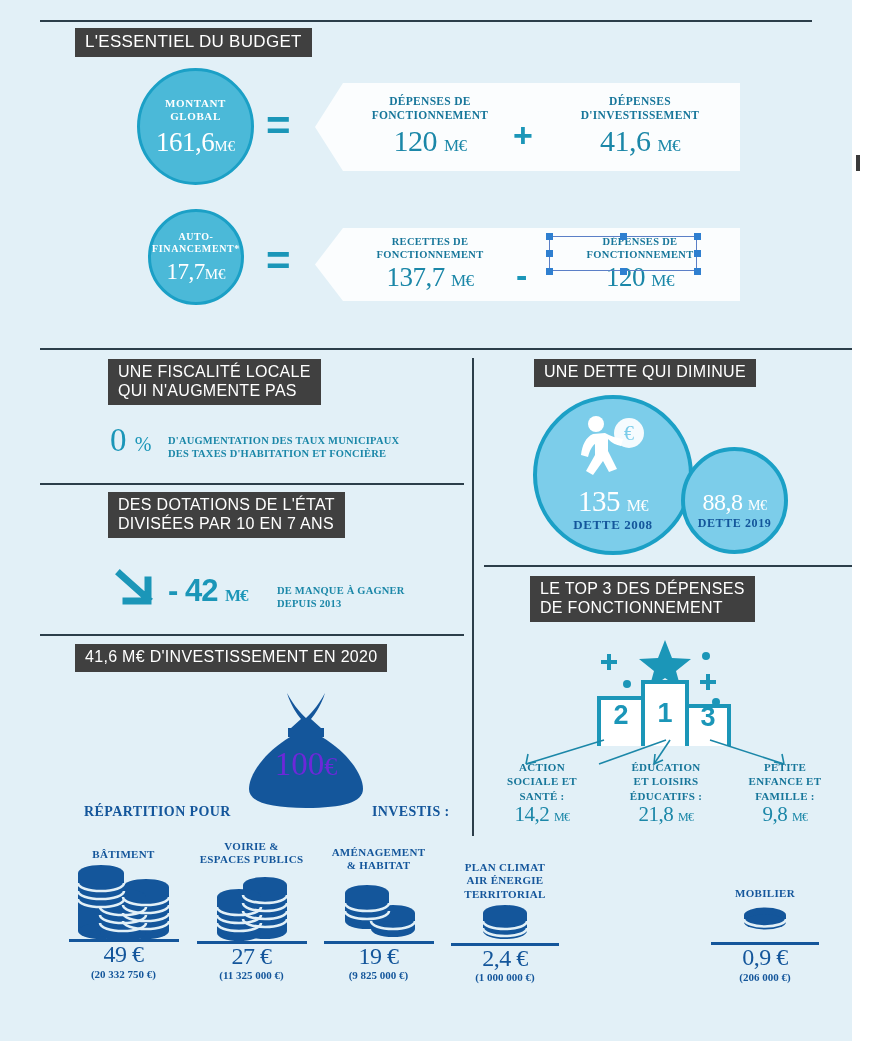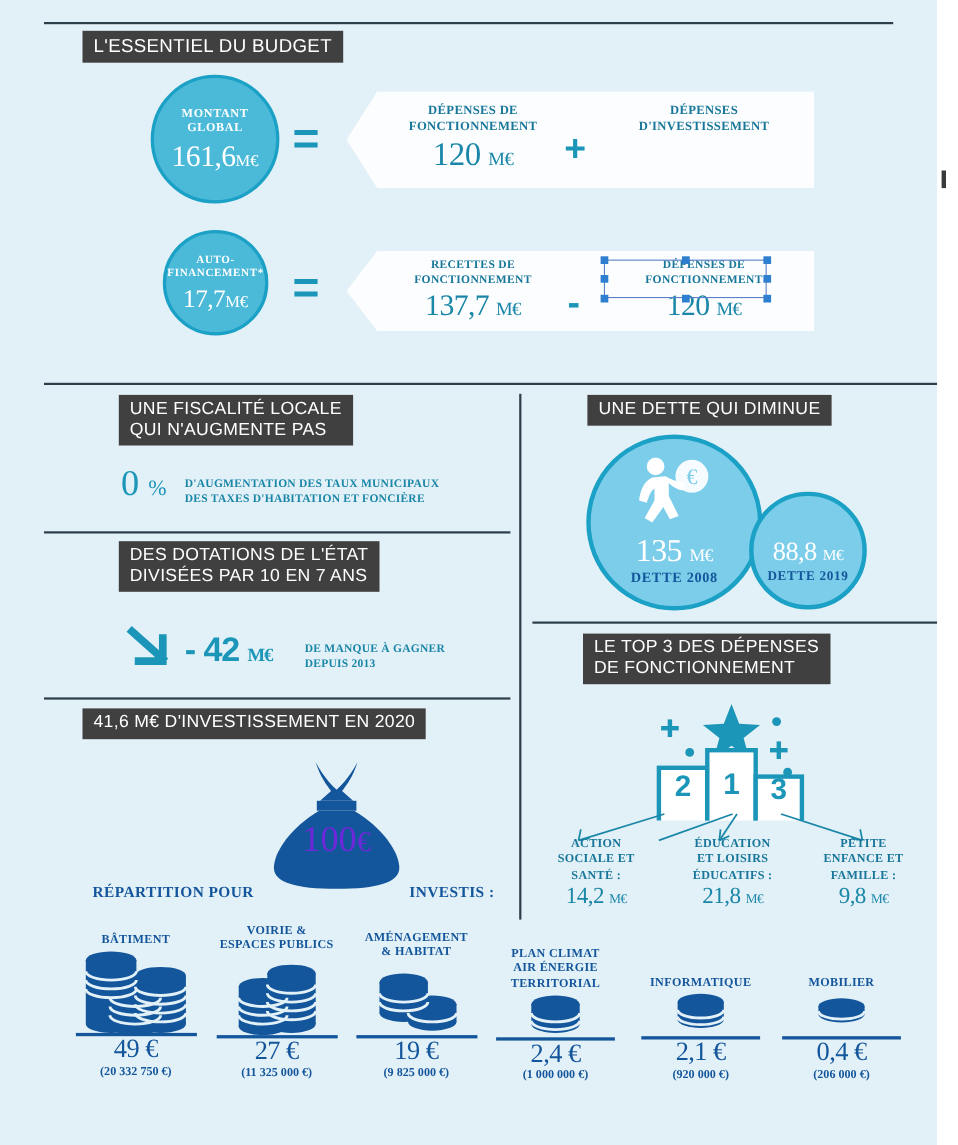--- a/index.html
+++ b/index.html
@@ -174,20 +174,23 @@
     <div class="num">
       <span>120</span> <small>M€</small>
     </div>
   </div>
 
   <div class="op" style="left:513px;top:118px;">+</div>
 
   <div class="cell" style="left:555px;top:95px;width:170px;">
     <div class="cap">DÉPENSES
 D'INVESTISSEMENT</div>
+    <div class="num">
+      <span>41,6</span> <small>M€</small>
+    </div>
   </div>
 
   <div class="circle" style="left:148px;top:209px;width:96px;height:96px;">
     <div class="lbl" style="font-size:10px;">AUTO-
 FINANCEMENT*</div>
     <div class="val" style="font-size:23px;">
       <span>17,7</span><small>M€</small>
     </div>
   </div>
 
@@ -368,56 +371,37 @@
           <path d="M43 20 a22 8 0 0 0 44 0"></path>
             <path d="M43 27 a22 8 0 0 0 44 0"></path>
         </g>
       </svg>
     </div>
     <div class="rule" style="width:108px;"></div>
     <div class="cval">2,4 €</div>
     <div class="csub">(1 000 000 €)</div>
   </div>
 
-  <div class="coincol" style="left:572px;top:887px;width:130px;">
-    <div class="clbl">INFORMATIQUE</div>
-    <div style="height:42px;position:relative;">
-      <svg width="130" height="42" viewBox="0 0 130 42">
-        <g fill="#14569b">
-          <ellipse cx="65" cy="11" rx="21" ry="7.5"></ellipse>
-            <rect x="44" y="11" width="42" height="16"></rect>
-            <ellipse cx="65" cy="27" rx="21" ry="7.5"></ellipse>
-        </g>
-        <g stroke="#e2f0f7" stroke-width="2.6" fill="none">
-          <path d="M44 18 a21 7.5 0 0 0 42 0"></path>
-            <path d="M44 24 a21 7.5 0 0 0 42 0"></path>
-        </g>
-      </svg>
-    </div>
-    <div class="rule" style="width:108px;"></div>
-    <div class="cval">2,1 €</div>
-    <div class="csub">(920 000 €)</div>
-  </div>
 
   <div class="coincol" style="left:700px;top:887px;width:130px;">
     <div class="clbl">MOBILIER</div>
     <div style="height:42px;position:relative;">
       <svg width="130" height="42" viewBox="0 0 130 42">
         <g fill="#14569b">
           <ellipse cx="65" cy="15" rx="21" ry="7.5"></ellipse>
             <rect x="44" y="15" width="42" height="7"></rect>
             <ellipse cx="65" cy="22" rx="21" ry="7.5"></ellipse>
         </g>
         <g stroke="#e2f0f7" stroke-width="2.6" fill="none">
           <path d="M44 19 a21 7.5 0 0 0 42 0"></path>
         </g>
       </svg>
     </div>
     <div class="rule" style="width:108px;"></div>
-    <div class="cval">0,4 €</div>
+    <div class="cval">0,9 €</div>
     <div class="csub">(206 000 €)</div>
   </div>
 
   <div class="title-tag" style="left:534px;top:359px;font-size:16px;">UNE DETTE QUI DIMINUE</div>
 
   <div class="dcircle" style="left:533px;top:395px;width:160px;height:160px;"></div>
   <svg style="position:absolute;left:578px;top:415px;" width="70" height="62" viewBox="0 0 70 62">
     <circle cx="18" cy="9" r="8" fill="#ffffff"></circle>
     <path d="M15 19 C8 22 4 30 3 40 L10 42 C12 35 14 31 17 29 L17 40 L8 56 L15 60 L25 46 L31 57 L39 54 L30 36 L30 24 C34 28 38 30 43 31 L45 24 C38 23 32 21 27 18 Z" fill="#ffffff"></path>
     <circle cx="51" cy="18" r="15" fill="#ffffff" opacity="0.92"></circle>

